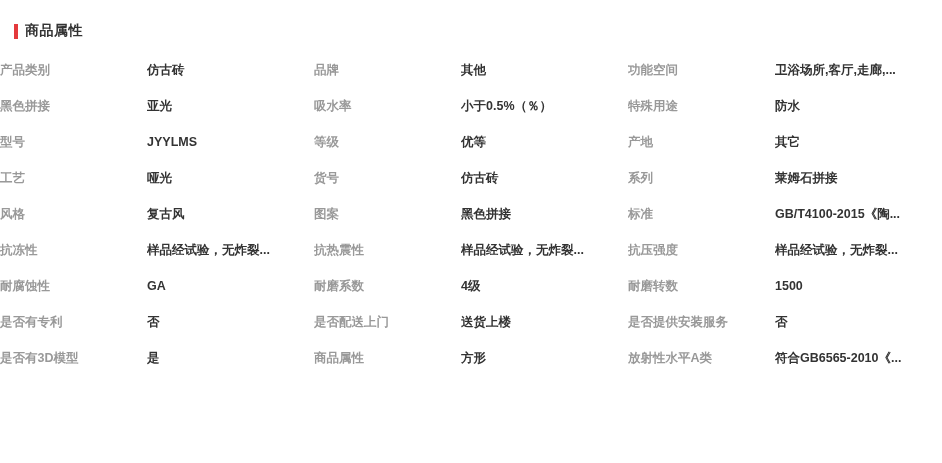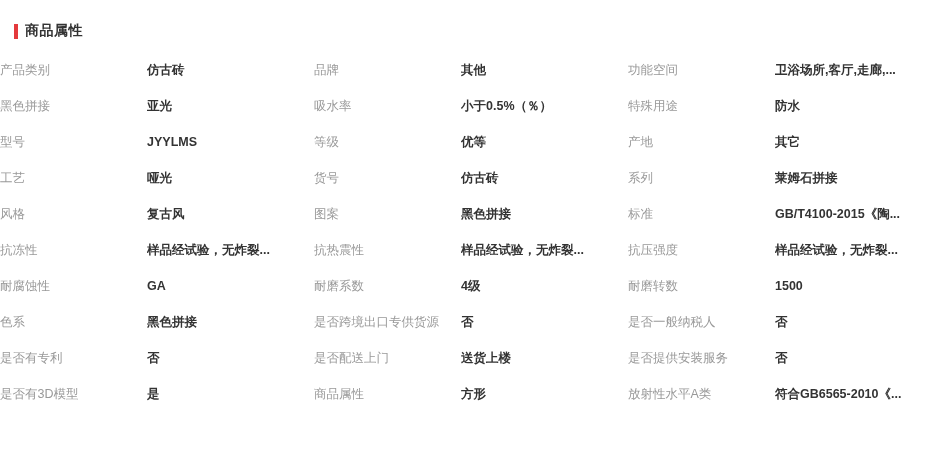--- a/index.html
+++ b/index.html
@@ -48,20 +48,21 @@
     height: 36px;
     vertical-align: middle;
     font-size: 12.5px;
     padding: 0;
     overflow: hidden;
     white-space: nowrap;
   }
   td.label {
     color: #999999;
     padding-left: 22px;
+    font-weight: bold;
   }
   td.value {
     color: #333333;
     font-weight: bold;
     padding-left: 4px;
   }
   
   col.c-label { width: 147px; }
   col.c-value { width: 167px; }
   .cell-inner {
@@ -228,40 +229,20 @@
           </td>
         <td class="label">
             <span class="cell-inner">耐磨转数</span>
           </td>
         <td class="value">
             <span class="cell-inner">1500</span>
           </td>
       </tr>
       <tr>
         <td class="label">
-            <span class="cell-inner">色系</span>
-          </td>
-        <td class="value">
-            <span class="cell-inner">黑色拼接</span>
-          </td>
-        <td class="label">
-            <span class="cell-inner">是否跨境出口专供货源</span>
-          </td>
-        <td class="value">
-            <span class="cell-inner">否</span>
-          </td>
-        <td class="label">
-            <span class="cell-inner">是否一般纳税人</span>
-          </td>
-        <td class="value">
-            <span class="cell-inner">否</span>
-          </td>
-      </tr>
-      <tr>
-        <td class="label">
             <span class="cell-inner">是否有专利</span>
           </td>
         <td class="value">
             <span class="cell-inner">否</span>
           </td>
         <td class="label">
             <span class="cell-inner">是否配送上门</span>
           </td>
         <td class="value">
             <span class="cell-inner">送货上楼</span>

